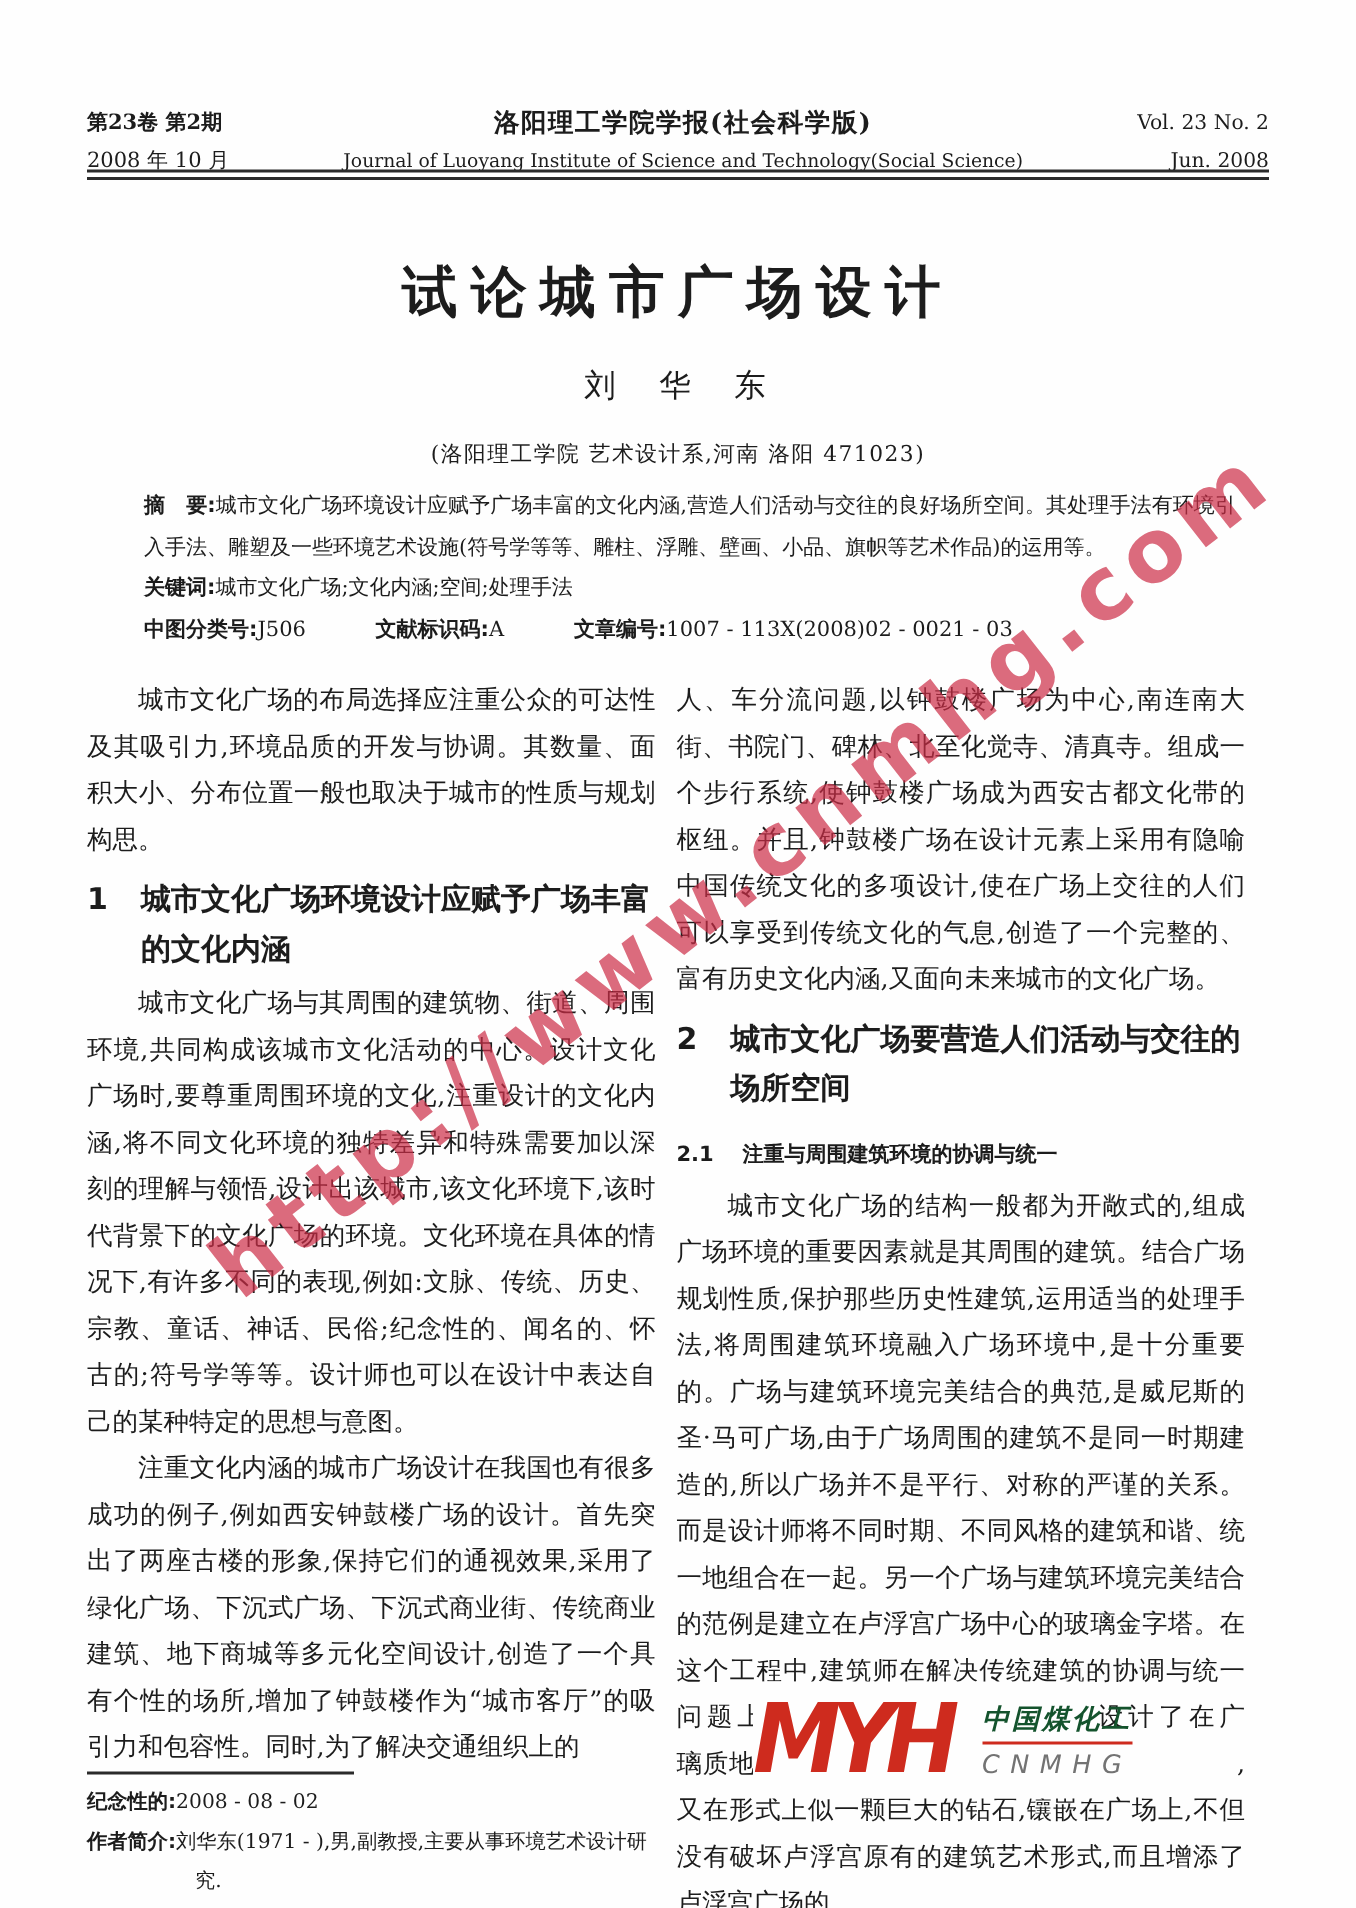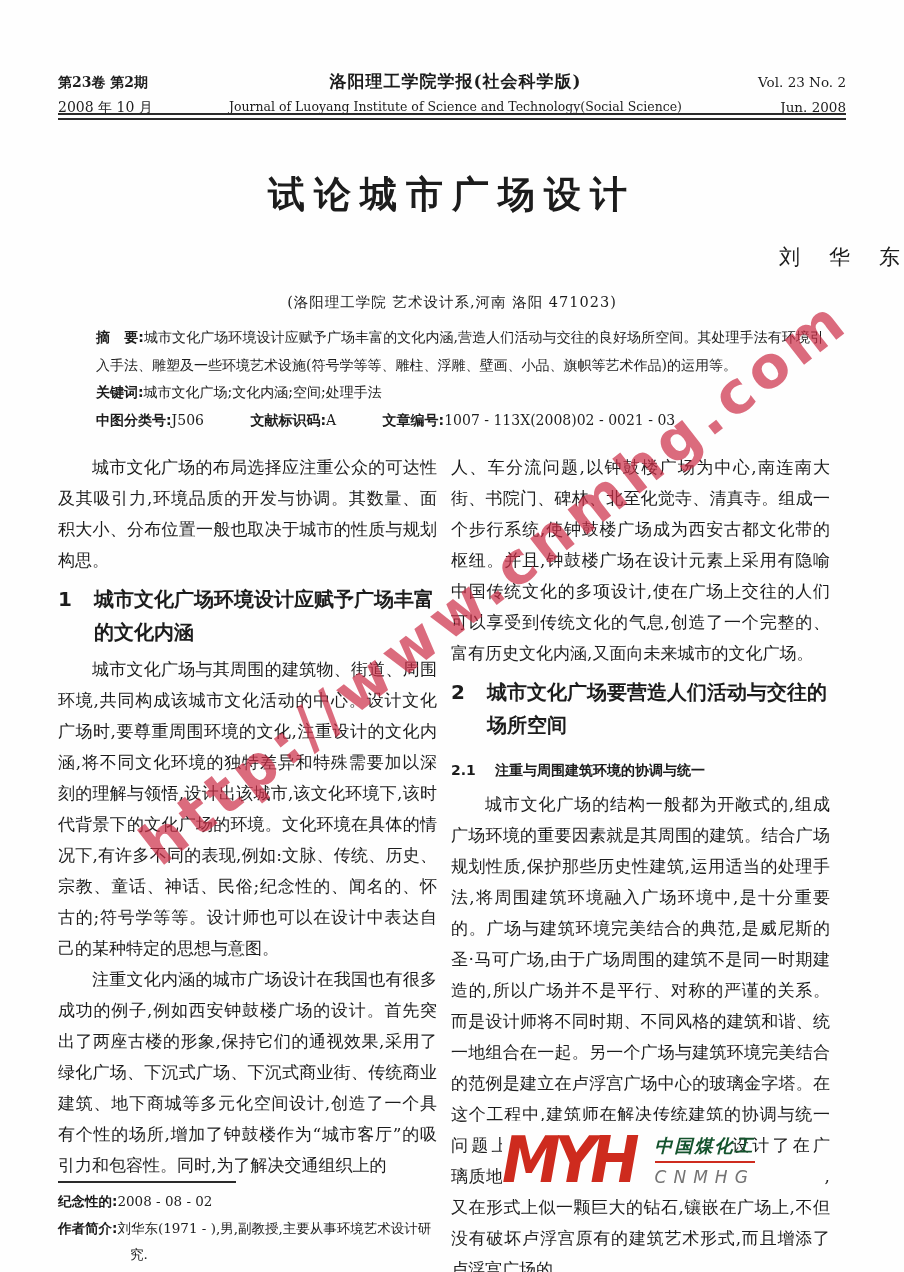--- a/index.html
+++ b/index.html
@@ -15,21 +15,21 @@
   .jh-left .l2 { font-weight:normal; }
   .jh-center { text-align:center; flex:1; }
   .jh-center .l1 { font-size:17px; font-weight:bold; letter-spacing:1px; }
   .jh-center .l2 { font-size:12.5px; margin-top:6px; }
   .jh-right { text-align:right; font-size:13.5px; line-height:25px; }
   .rule-double { position:absolute; top:113px; left:58px; right:58px;
     height:3px; border-top:2px solid #2a2a2a; border-bottom:2px solid #2a2a2a; }
   
   .art-title { position:absolute; top:170px; left:0; width:100%; text-align:center;
     font-size:37px; font-weight:bold; letter-spacing:9px; }
-  .art-author { position:absolute; top:243px; left:0; width:100%; text-align:right;
+  .art-author { position:absolute; top:243px; left:0; width:100%; text-align:center;
     font-size:21px; letter-spacing:4px; }
   .art-affil { position:absolute; top:283px; left:0; width:100%; text-align:center;
     font-size:14.5px; letter-spacing:1px;margin-top:10px; }
   
   .abstract { position:absolute; top:324px; left:96px; width:728px;
     font-size:14px; line-height:27.5px; text-align:justify; }
   .lbl { font-family:"DejaVu Sans","Liberation Sans",sans-serif; font-weight:bold; }
   .meta-line span.gap { display:inline-block; width:42px; }
   
   .columns { position:absolute; top:452px; left:58px; right:74px;

